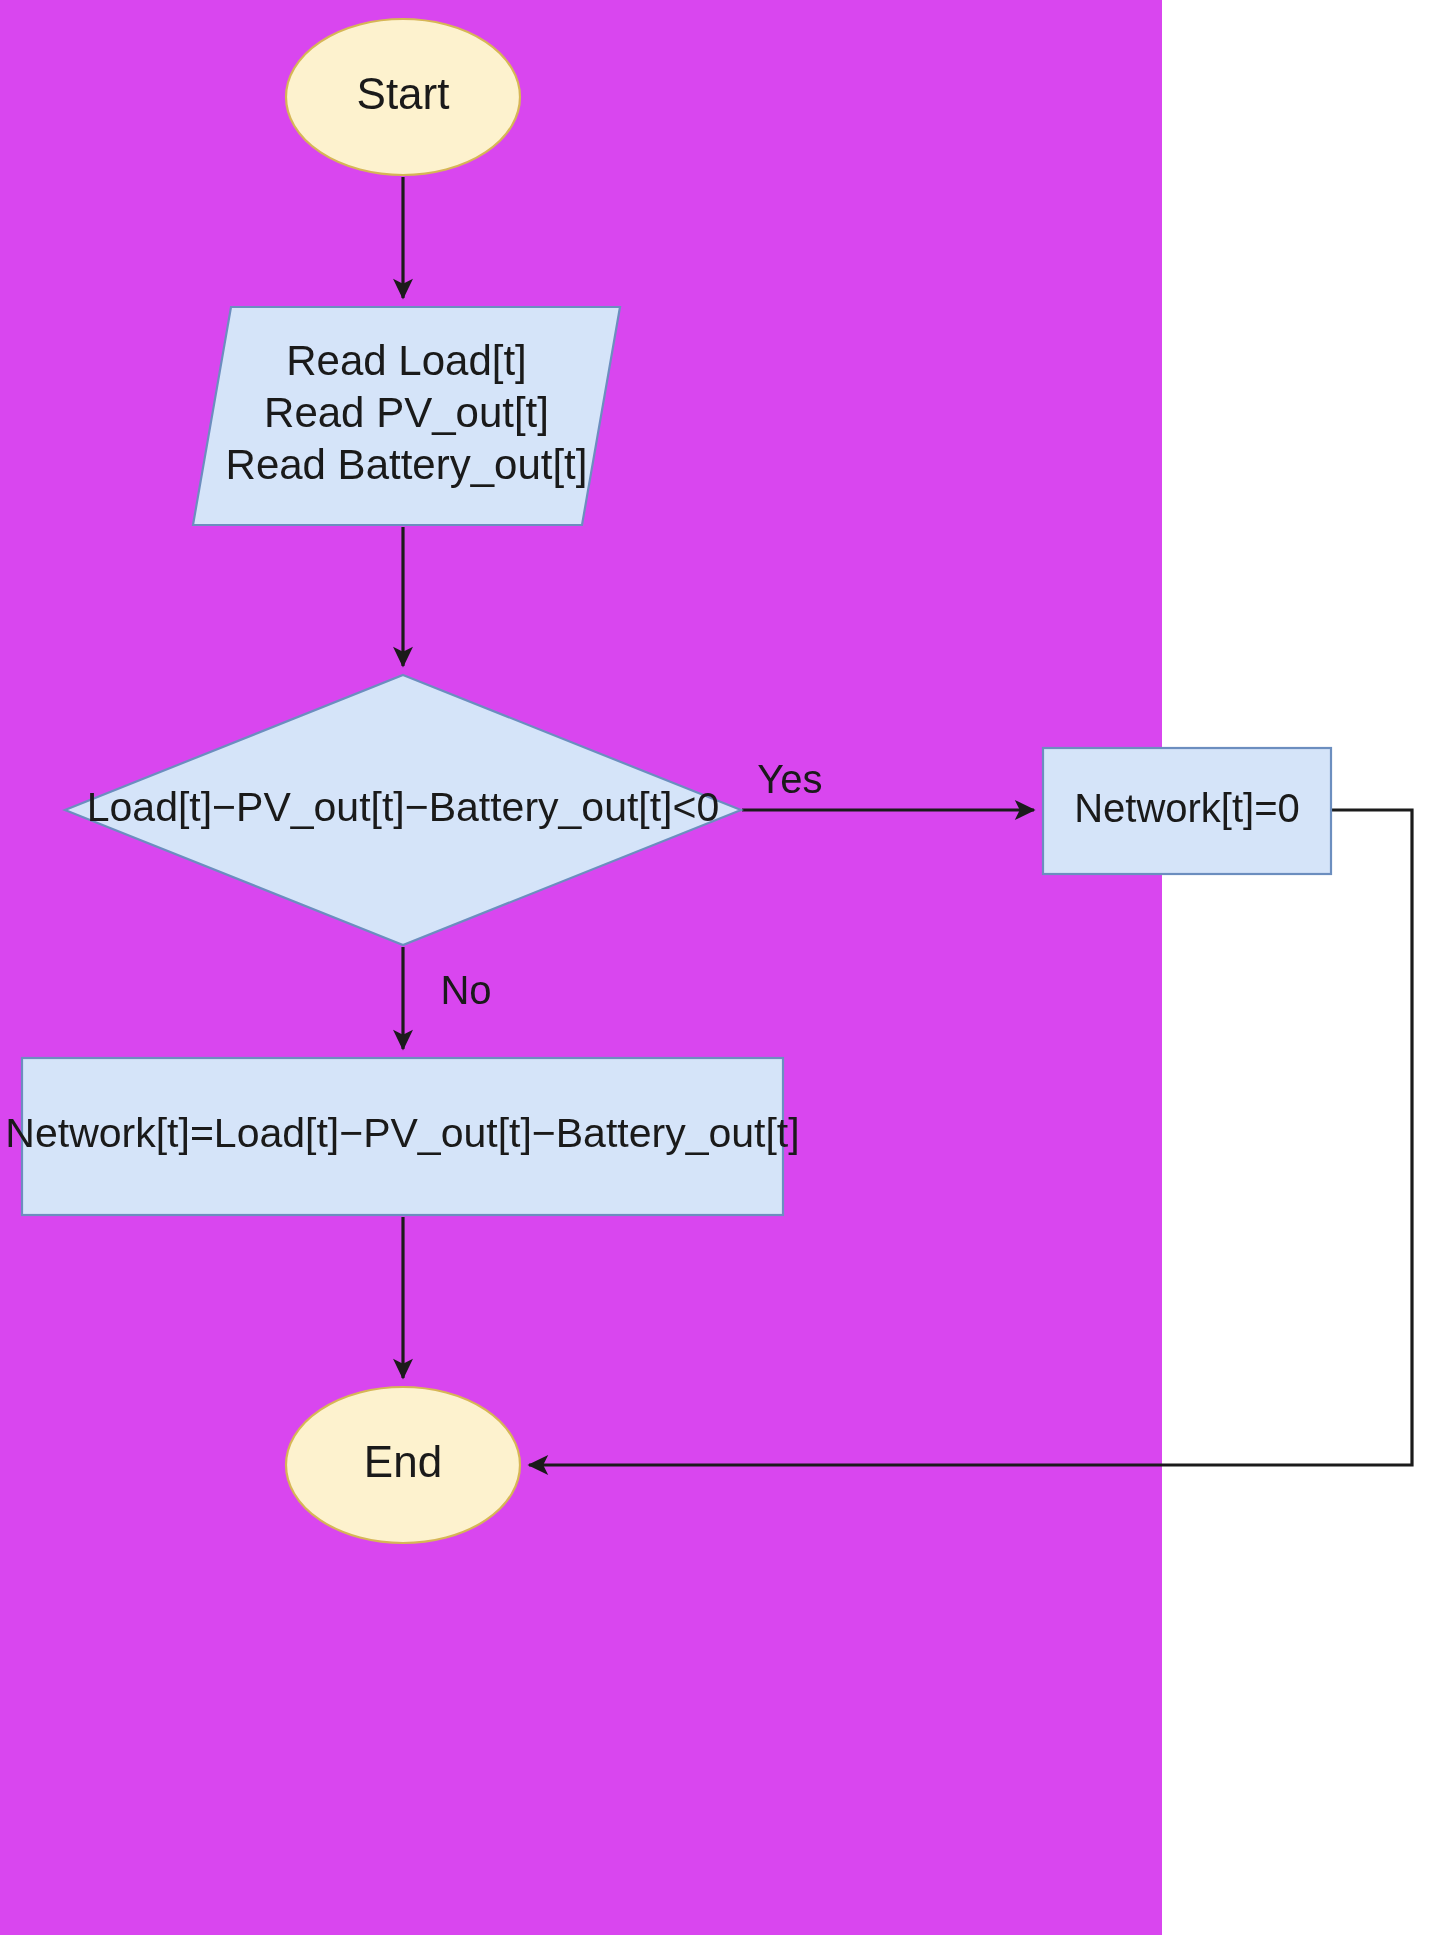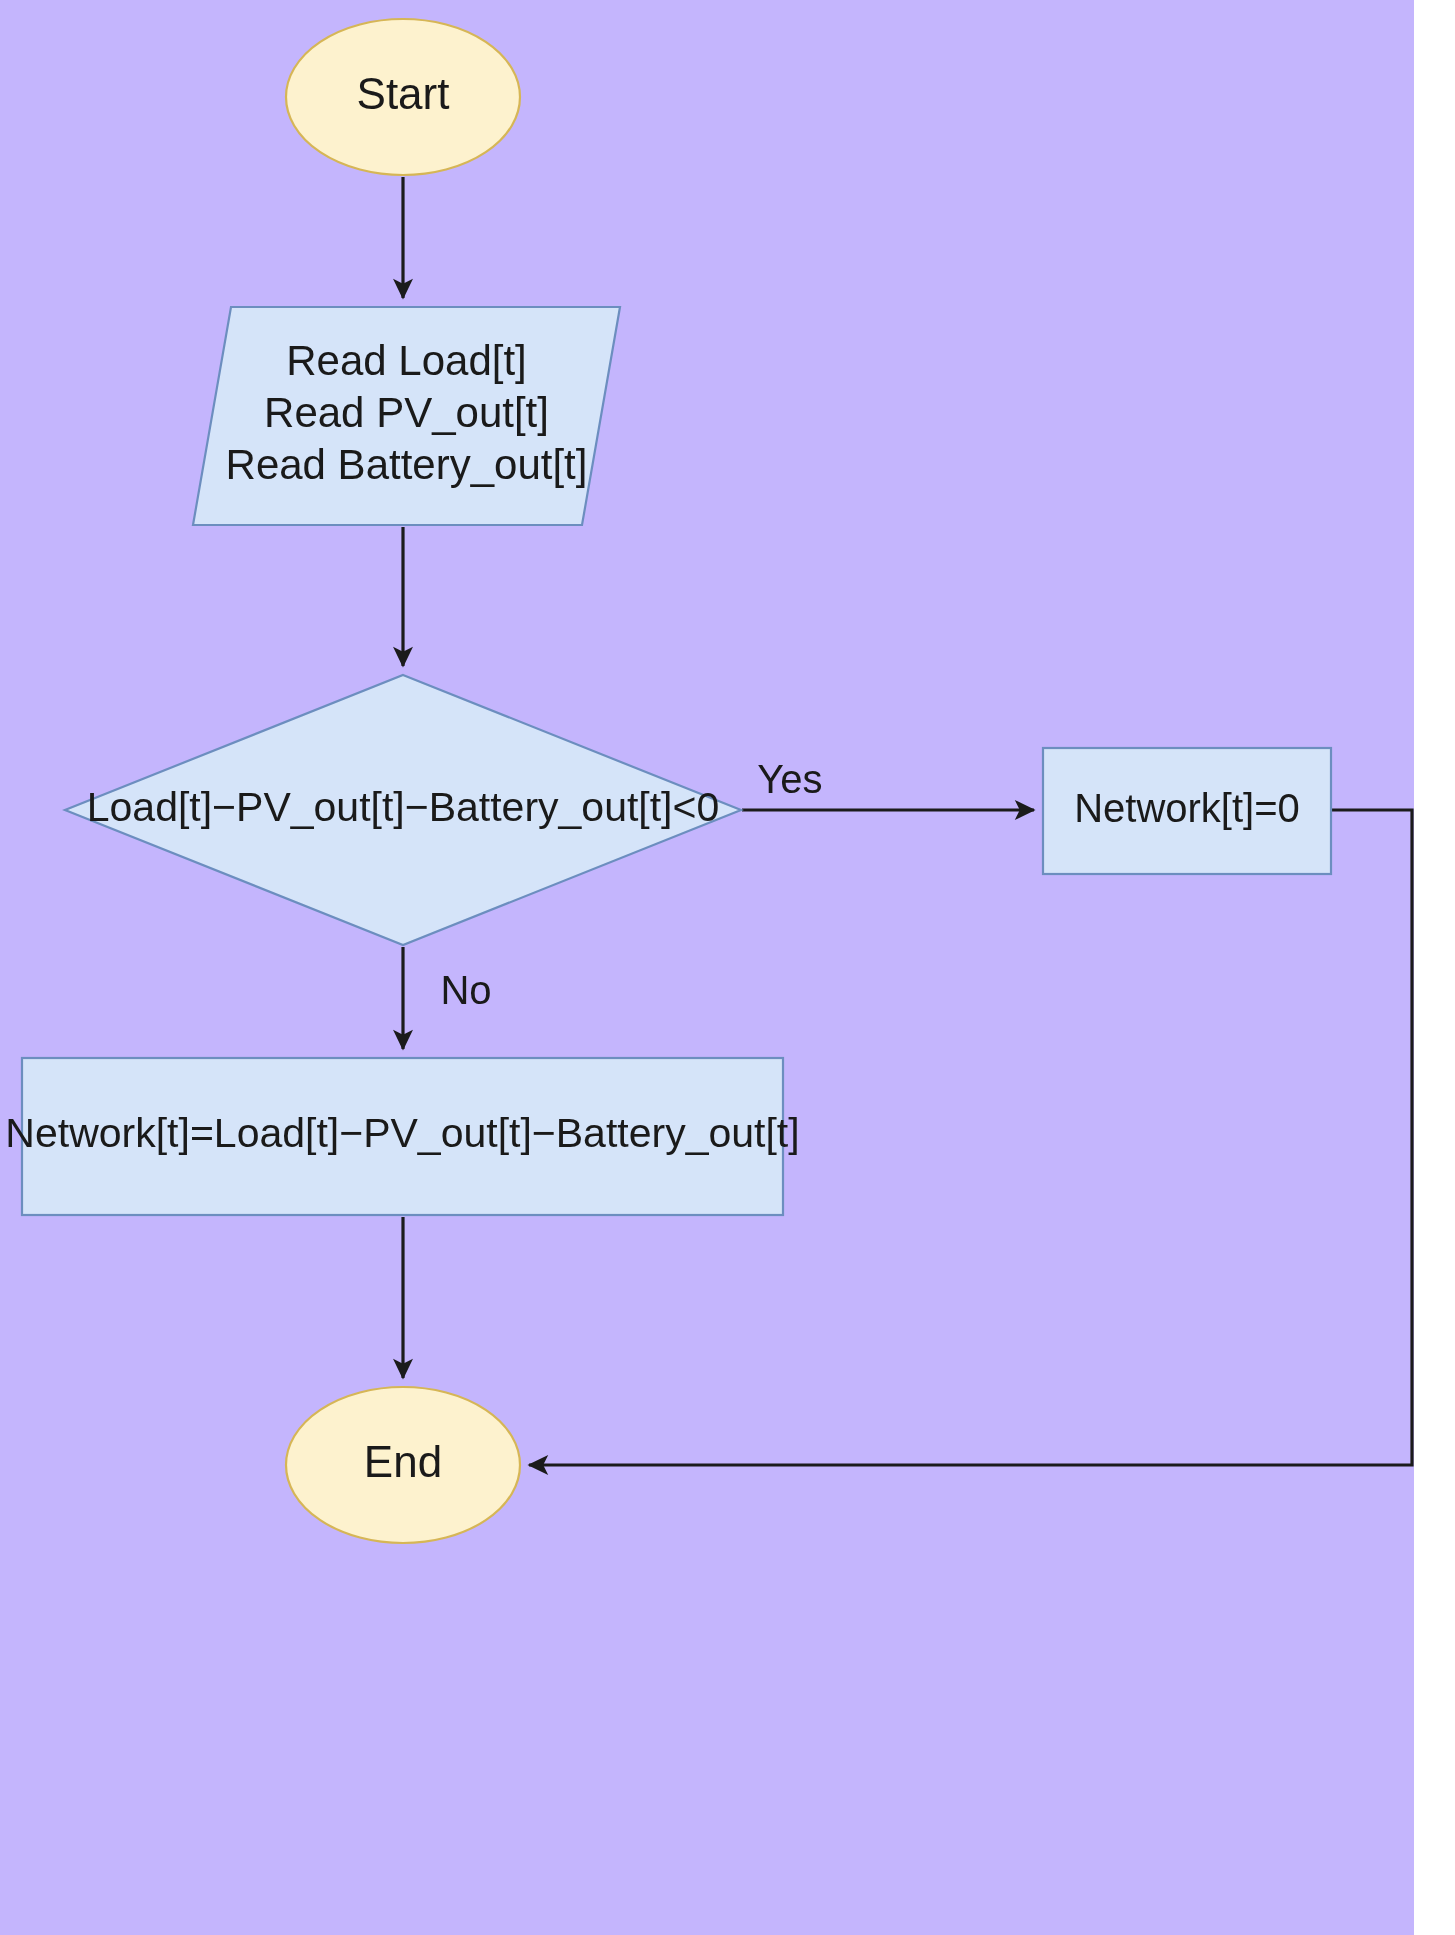--- a/index.html
+++ b/index.html
@@ -9,23 +9,23 @@
     background: #ffffff;
   }
   body {
     width: 1455px;
     height: 1935px;
     font-family: "Liberation Sans", sans-serif;
     overflow: hidden;
   }
   #flow-root {
     position: relative;
-    width: 1414px;
+    width: 1162px;
     height: 1935px;
-    background: #c4b5fd;
+    background: #d946ef;
   }
   svg.flow-canvas {
     display: block;
     width: 1455px;
     height: 1935px;
   }
   .node-shape {
     stroke-width: 2.2;
   }
   .node-label {

